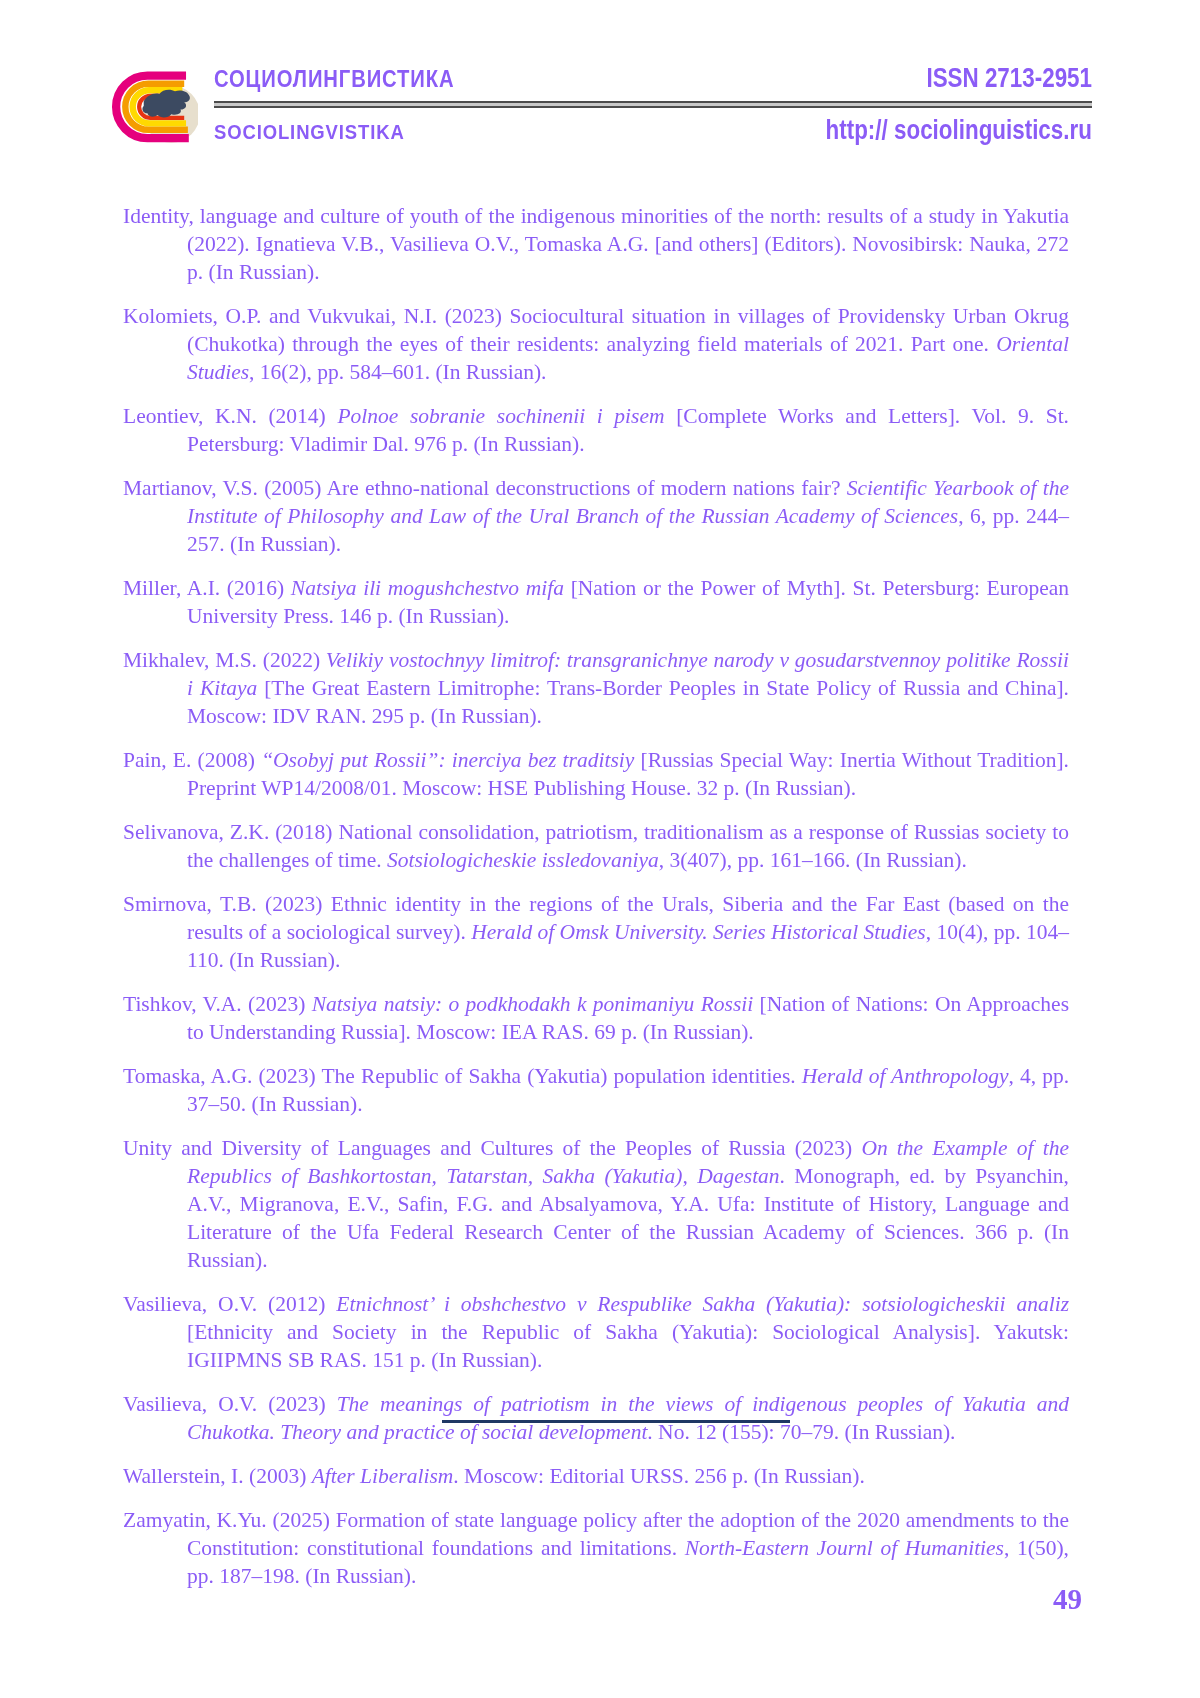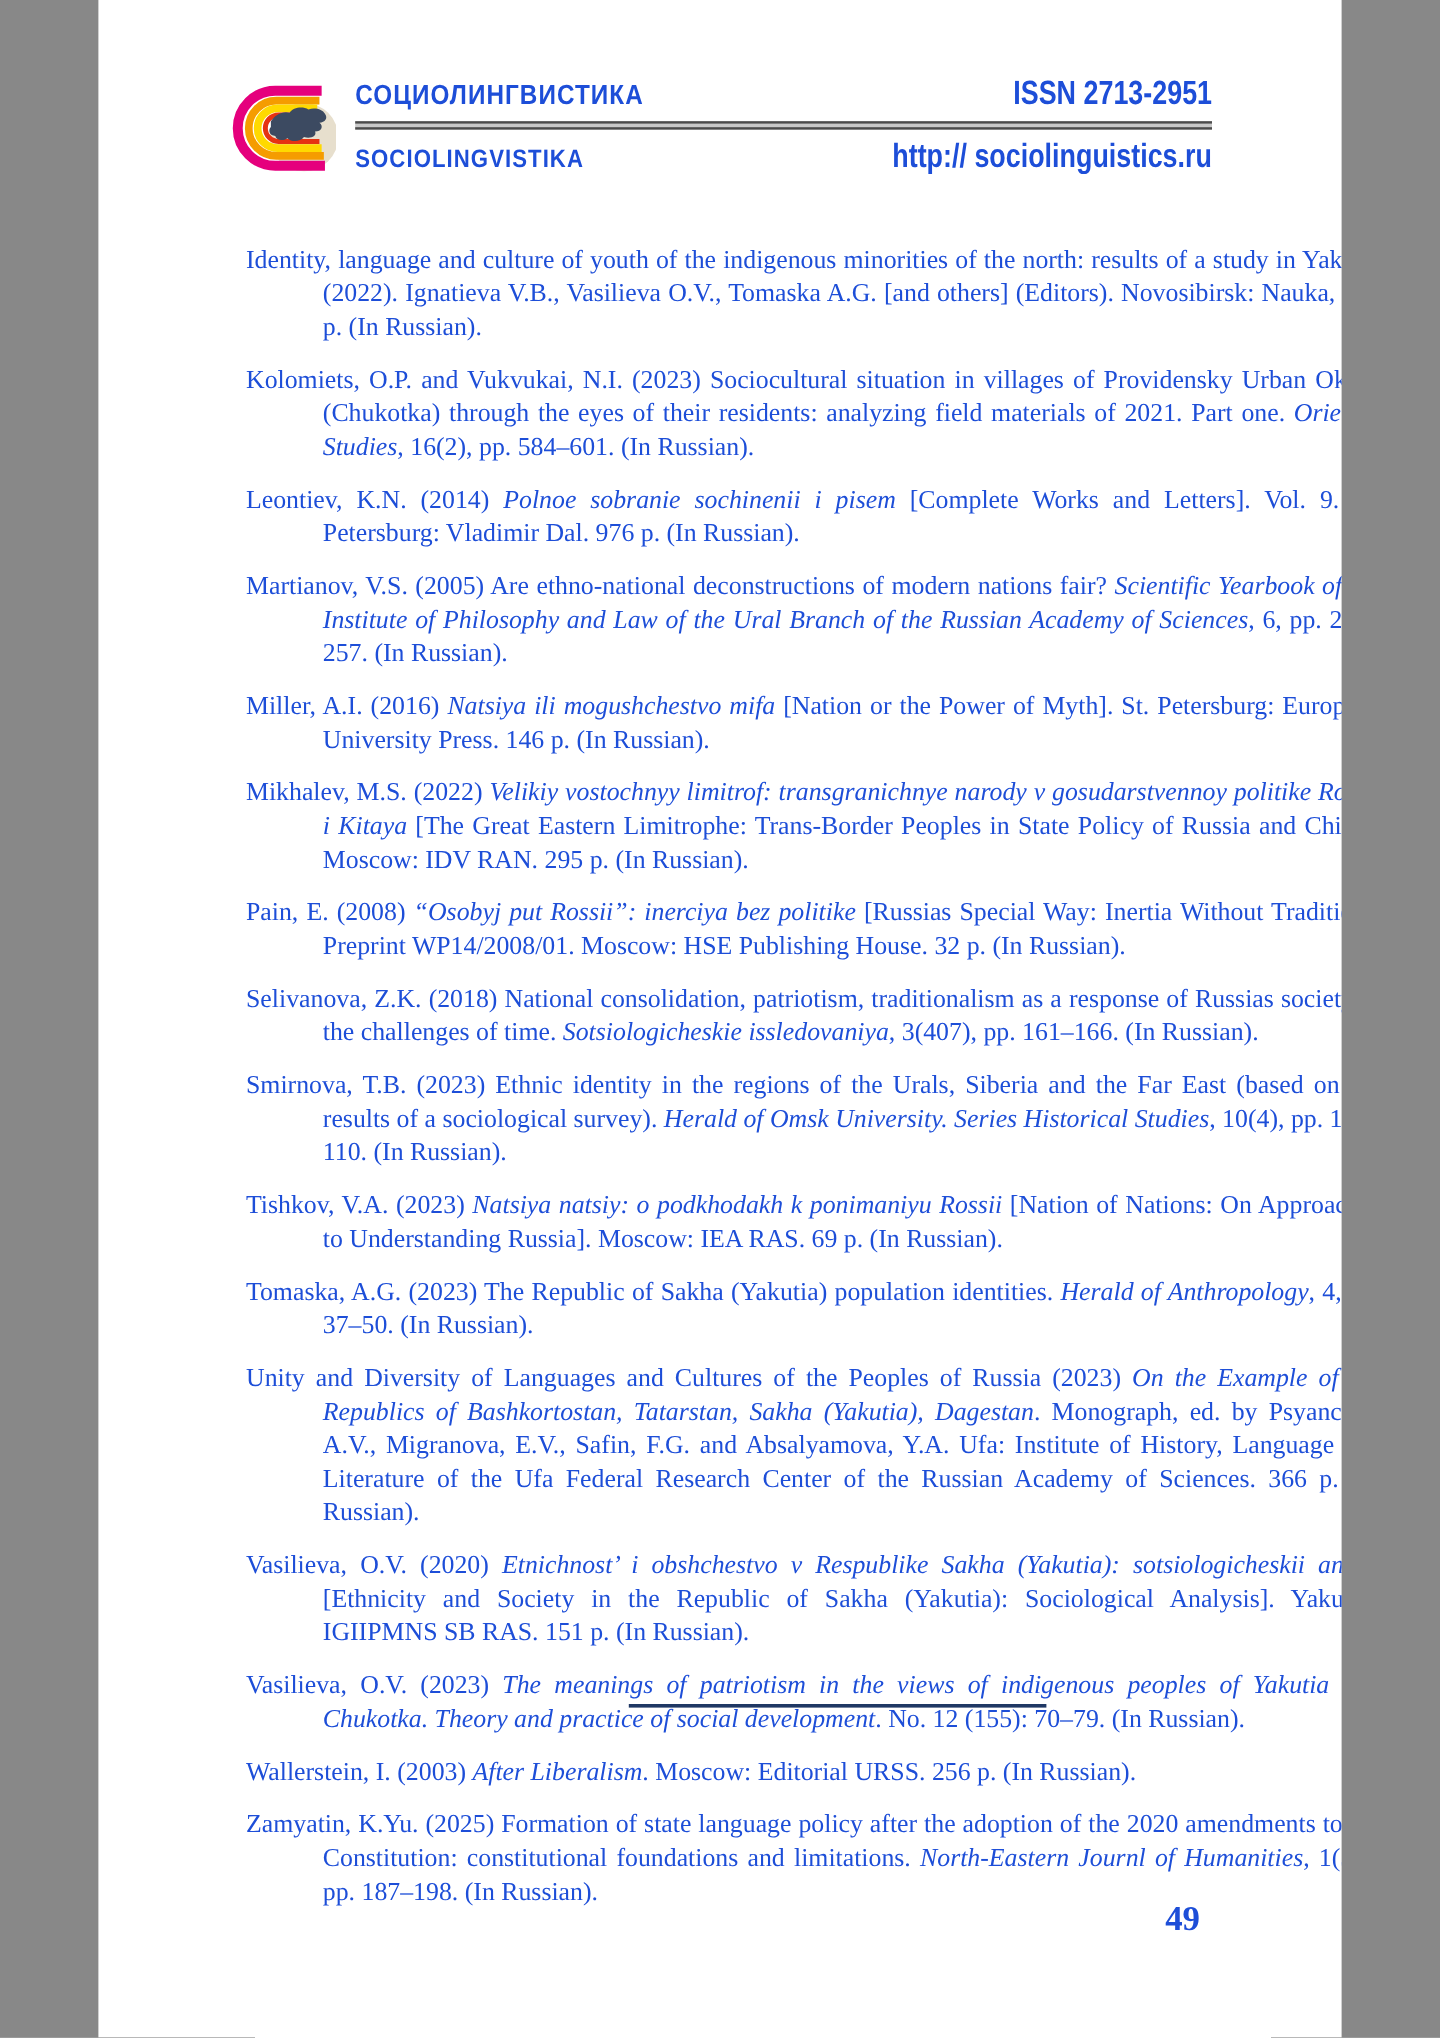--- a/index.html
+++ b/index.html
@@ -1,22 +1,22 @@
 <!DOCTYPE html>
 <html><head>
 <meta charset="utf-8">
 <style>
   html,body{margin:0;padding:0;background:#888;}
   .page{
     position:relative;
-    width:1036px;height:1698px;
+    width:1200px;height:1698px;
     margin:0 auto;
     background:#ffffff;
     font-family:"Liberation Serif", serif;
-    color:#1d4ed8;
+    color:#8b5cf6;
     overflow:hidden;
   }
   
   .hdr{
     position:absolute; left:106px; top:58px; right:108px;
     display:flex; align-items:flex-start;
   }
   .logo{ width:92px; height:94px; flex:0 0 92px; margin-right:16px; }
   .logo svg{ width:100%; height:100%; display:block; }
   .hdr-main{ flex:1; padding-top:4px; }
@@ -83,27 +83,27 @@
     </div>
   </header>
 
   <main class="refs">
       <p><span>Identity, language and culture of youth of the indigenous minorities of the north: results of a study in Yakutia (2022). Ignatieva V.B., Vasilieva O.V., Tomaska A.G. [and others] (Editors). Novosibirsk: Nauka, 272 p. (In Russian).</span></p>
       <p><span>Kolomiets, O.P. and Vukvukai, N.I. (2023) Sociocultural situation in villages of Providensky Urban Okrug (Chukotka) through the eyes of their residents: analyzing field materials of 2021. Part one. </span><span class="it">Oriental Studies</span><span>, 16(2), pp. 584–601. (In Russian).</span></p>
       <p><span>Leontiev, K.N. (2014) </span><span class="it">Polnoe sobranie sochinenii i pisem</span><span> [Complete Works and Letters]. Vol. 9. St. Petersburg: Vladimir Dal. 976 p. (In Russian).</span></p>
       <p><span>Martianov, V.S. (2005) Are ethno-national deconstructions of modern nations fair? </span><span class="it">Scientific Yearbook of the Institute of Philosophy and Law of the Ural Branch of the Russian Academy of Sciences</span><span>, 6, pp. 244–257. (In Russian).</span></p>
       <p><span>Miller, A.I. (2016) </span><span class="it">Natsiya ili mogushchestvo mifa</span><span> [Nation or the Power of Myth]. St. Petersburg: European University Press. 146 p. (In Russian).</span></p>
       <p><span>Mikhalev, M.S. (2022) </span><span class="it">Velikiy vostochnyy limitrof: transgranichnye narody v gosudarstvennoy politike Rossii i Kitaya</span><span> [The Great Eastern Limitrophe: Trans-Border Peoples in State Policy of Russia and China]. Moscow: IDV RAN. 295 p. (In Russian).</span></p>
-      <p><span>Pain, E. (2008) </span><span class="it">“Osobyj put Rossii”: inerciya bez politike</span><span> [Russias Special Way: Inertia Without Tradition]. Preprint WP14/2008/01. Moscow: HSE Publishing House. 32 p. (In Russian).</span></p>
+      <p><span>Pain, E. (2008) </span><span class="it">“Osobyj put Rossii”: inerciya bez traditsiy</span><span> [Russias Special Way: Inertia Without Tradition]. Preprint WP14/2008/01. Moscow: HSE Publishing House. 32 p. (In Russian).</span></p>
       <p><span>Selivanova, Z.K. (2018) National consolidation, patriotism, traditionalism as a response of Russias society to the challenges of time. </span><span class="it">Sotsiologicheskie issledovaniya</span><span>, 3(407), pp. 161–166. (In Russian).</span></p>
       <p><span>Smirnova, T.B. (2023) Ethnic identity in the regions of the Urals, Siberia and the Far East (based on the results of a sociological survey). </span><span class="it">Herald of Omsk University. Series Historical Studies</span><span>, 10(4), pp. 104–110. (In Russian).</span></p>
       <p><span>Tishkov, V.A. (2023) </span><span class="it">Natsiya natsiy: o podkhodakh k ponimaniyu Rossii</span><span> [Nation of Nations: On Approaches to Understanding Russia]. Moscow: IEA RAS. 69 p. (In Russian).</span></p>
       <p><span>Tomaska, A.G. (2023) The Republic of Sakha (Yakutia) population identities. </span><span class="it">Herald of Anthropology</span><span>, 4, pp. 37–50. (In Russian).</span></p>
       <p><span>Unity and Diversity of Languages and Cultures of the Peoples of Russia (2023) </span><span class="it">On the Example of the Republics of Bashkortostan, Tatarstan, Sakha (Yakutia), Dagestan</span><span>. Monograph, ed. by Psyanchin, A.V., Migranova, E.V., Safin, F.G. and Absalyamova, Y.A. Ufa: Institute of History, Language and Literature of the Ufa Federal Research Center of the Russian Academy of Sciences. 366 p. (In Russian).</span></p>
-      <p><span>Vasilieva, O.V. (2020) </span><span class="it">Etnichnost’ i obshchestvo v Respublike Sakha (Yakutia): sotsiologicheskii analiz</span><span> [Ethnicity and Society in the Republic of Sakha (Yakutia): Sociological Analysis]. Yakutsk: IGIIPMNS SB RAS. 151 p. (In Russian).</span></p>
+      <p><span>Vasilieva, O.V. (2012) </span><span class="it">Etnichnost’ i obshchestvo v Respublike Sakha (Yakutia): sotsiologicheskii analiz</span><span> [Ethnicity and Society in the Republic of Sakha (Yakutia): Sociological Analysis]. Yakutsk: IGIIPMNS SB RAS. 151 p. (In Russian).</span></p>
       <p><span>Vasilieva, O.V. (2023) </span><span class="it">The meanings of patriotism in the views of indigenous peoples of Yakutia and Chukotka. Theory and practice of social development</span><span>. No. 12 (155): 70–79. (In Russian).</span></p>
       <p><span>Wallerstein, I. (2003) </span><span class="it">After Liberalism</span><span>. Moscow: Editorial URSS. 256 p. (In Russian).</span></p>
       <p><span>Zamyatin, K.Yu. (2025) Formation of state language policy after the adoption of the 2020 amendments to the Constitution: constitutional foundations and limitations. </span><span class="it">North-Eastern Journl of Humanities</span><span>, 1(50), pp. 187–198. (In Russian).</span></p>
     </main>
 
   <div class="end-divider" style="background: rgb(31, 56, 100);"></div>
 
   <div class="page-number">49</div>
 
 </div>

